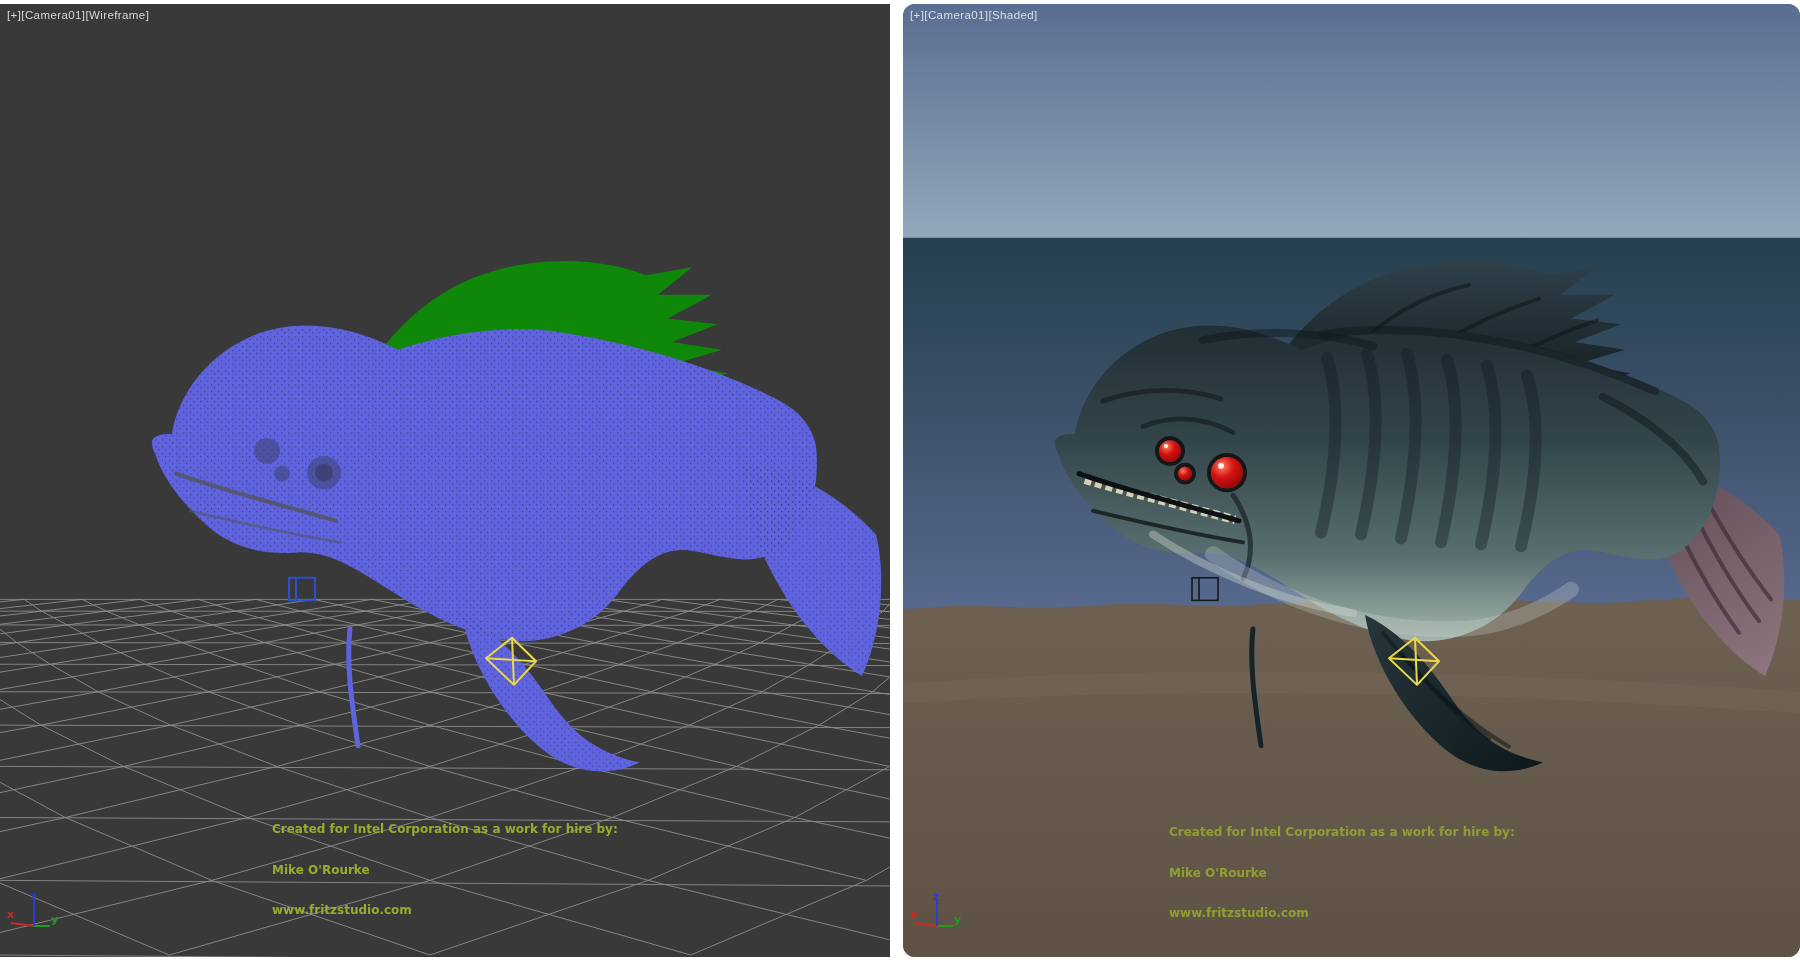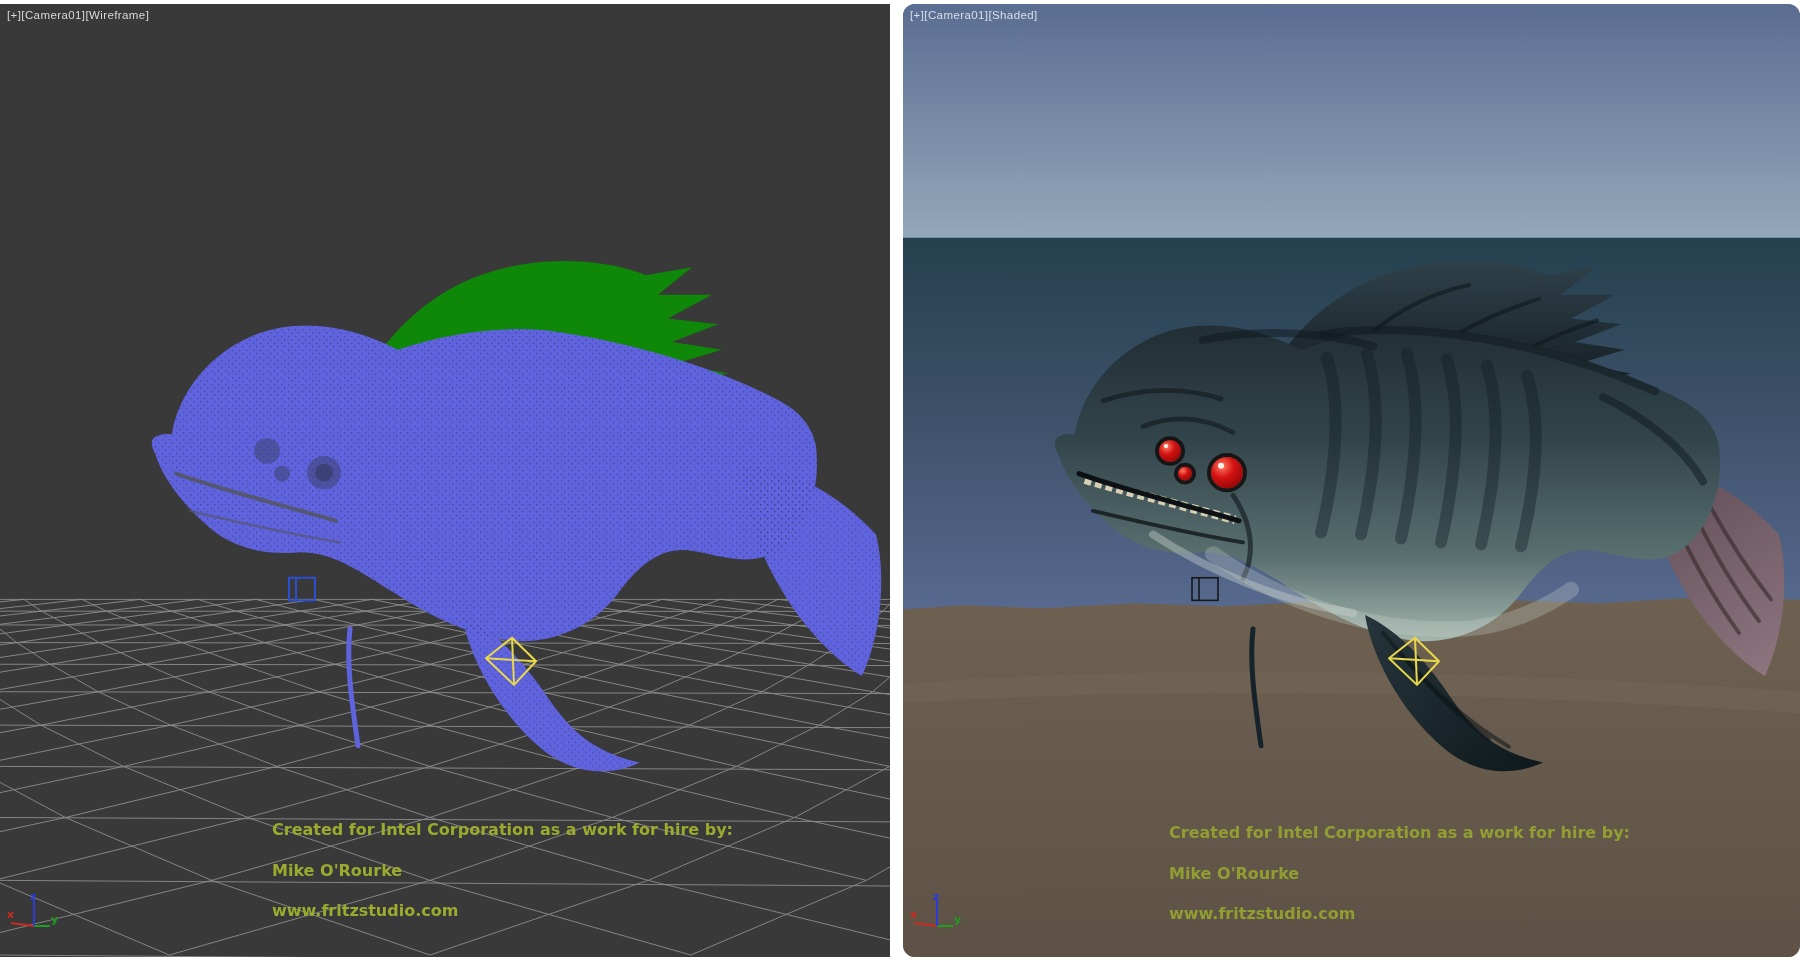--- a/index.html
+++ b/index.html
@@ -17,21 +17,21 @@
     font-family:"Liberation Sans",sans-serif;user-select:none;z-index:5;
   }
   #vp-left .vp-label{color:var(--c-label_text_left,#d8d8d8);}
   #vp-right .vp-label{color:var(--c-label_text_right,#d9dfe8);}
   .vp-label span{cursor:pointer;}
 
   .annotation{
     position:absolute;left:272px;top:792px;z-index:4;
     color:var(--c-annotation_text,#9aab2e);
     font-family:"DejaVu Sans",sans-serif;font-weight:bold;
-    font-size:16px;line-height:13.5px;white-space:pre;
+    font-size:12px;line-height:13.5px;white-space:pre;
   }
   #vp-right .annotation{opacity:.85;left:266px;top:795px;}
 
   .axis-gizmo{position:absolute;left:4px;bottom:10px;width:60px;height:56px;z-index:5;}
   .axis-gizmo text{font-family:"DejaVu Sans",sans-serif;font-size:11px;font-weight:bold;}
   .ax-x{stroke:var(--c-axis_x,#cc2a21);stroke-width:2;}
   .ax-y{stroke:var(--c-axis_y,#1d9e1d);stroke-width:2;}
   .ax-z{stroke:var(--c-axis_z,#2b3bd6);stroke-width:2;}
   .ax-xt{fill:var(--c-axis_x,#cc2a21);}
   .ax-yt{fill:var(--c-axis_y,#1d9e1d);}

